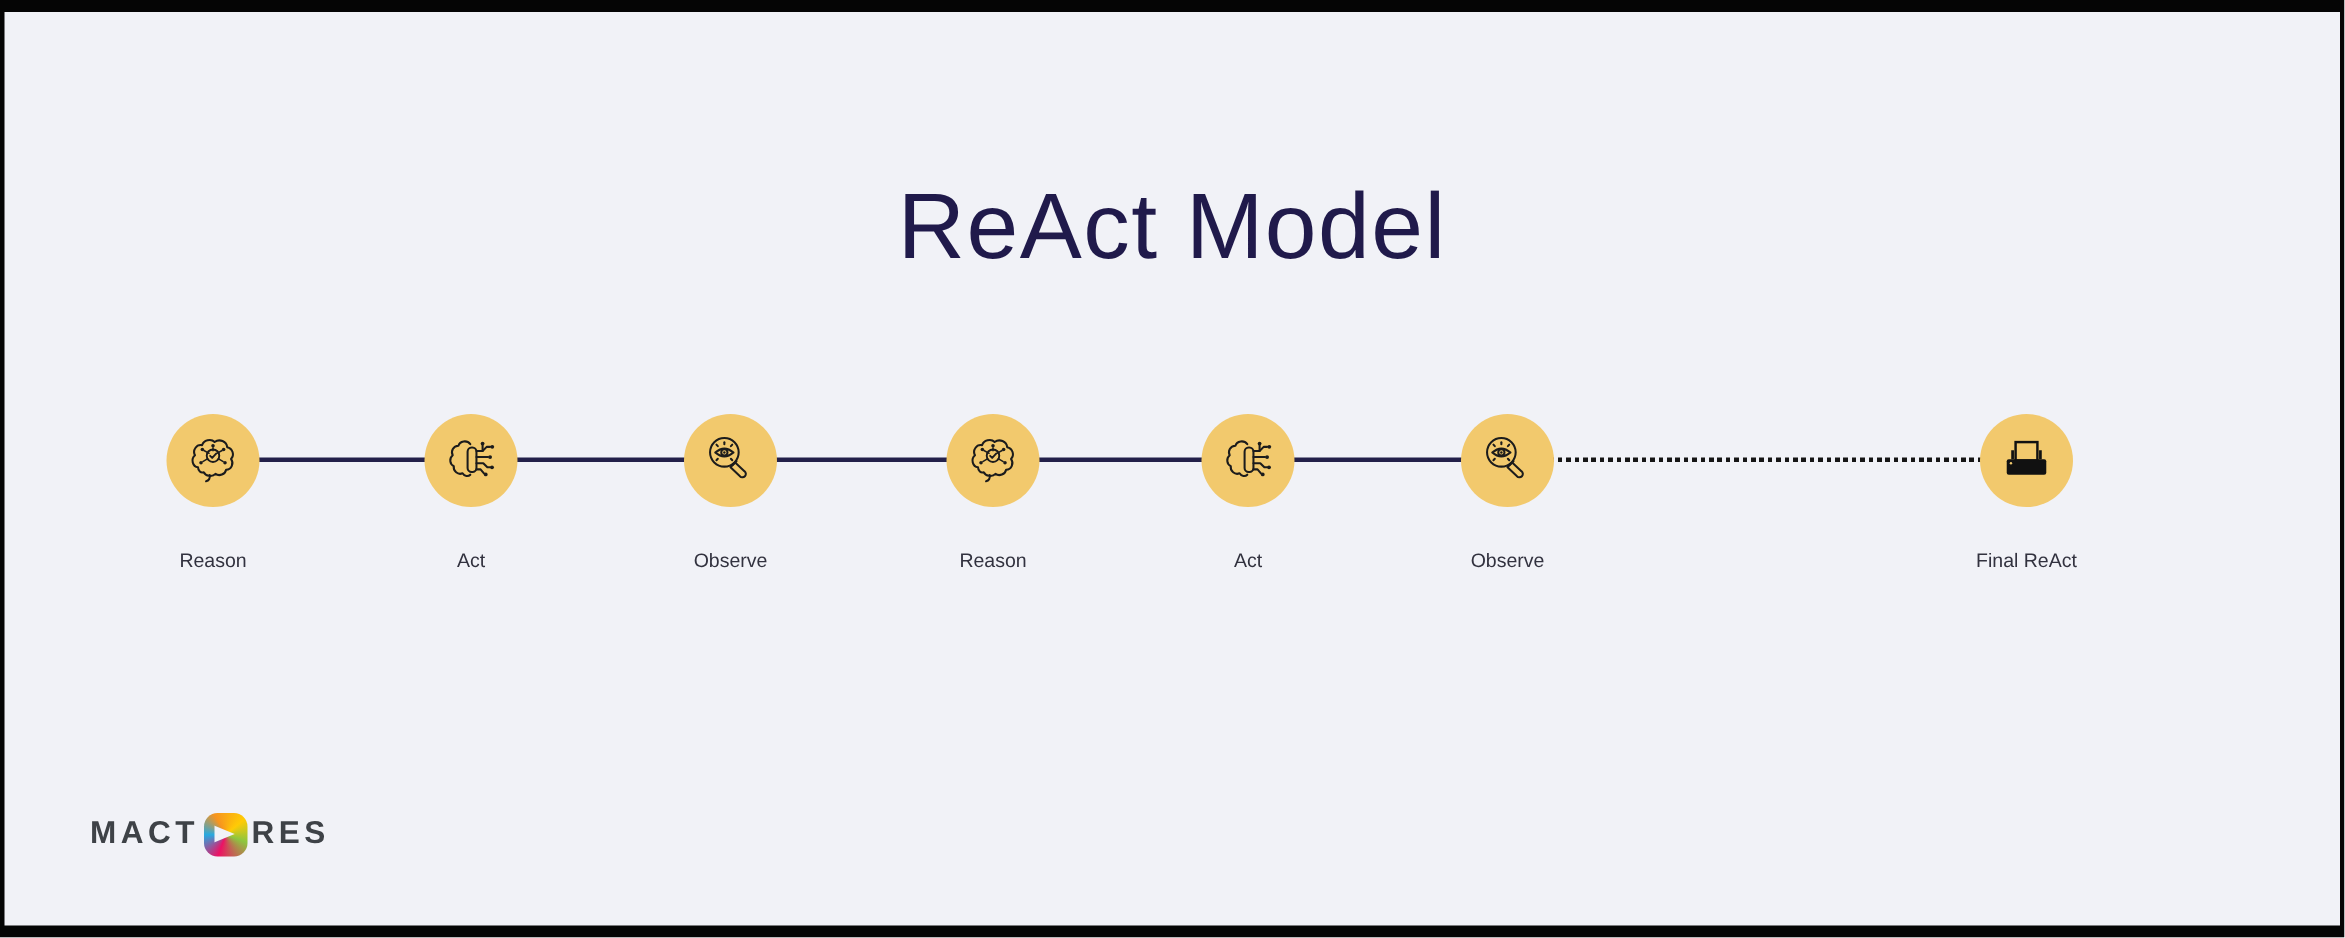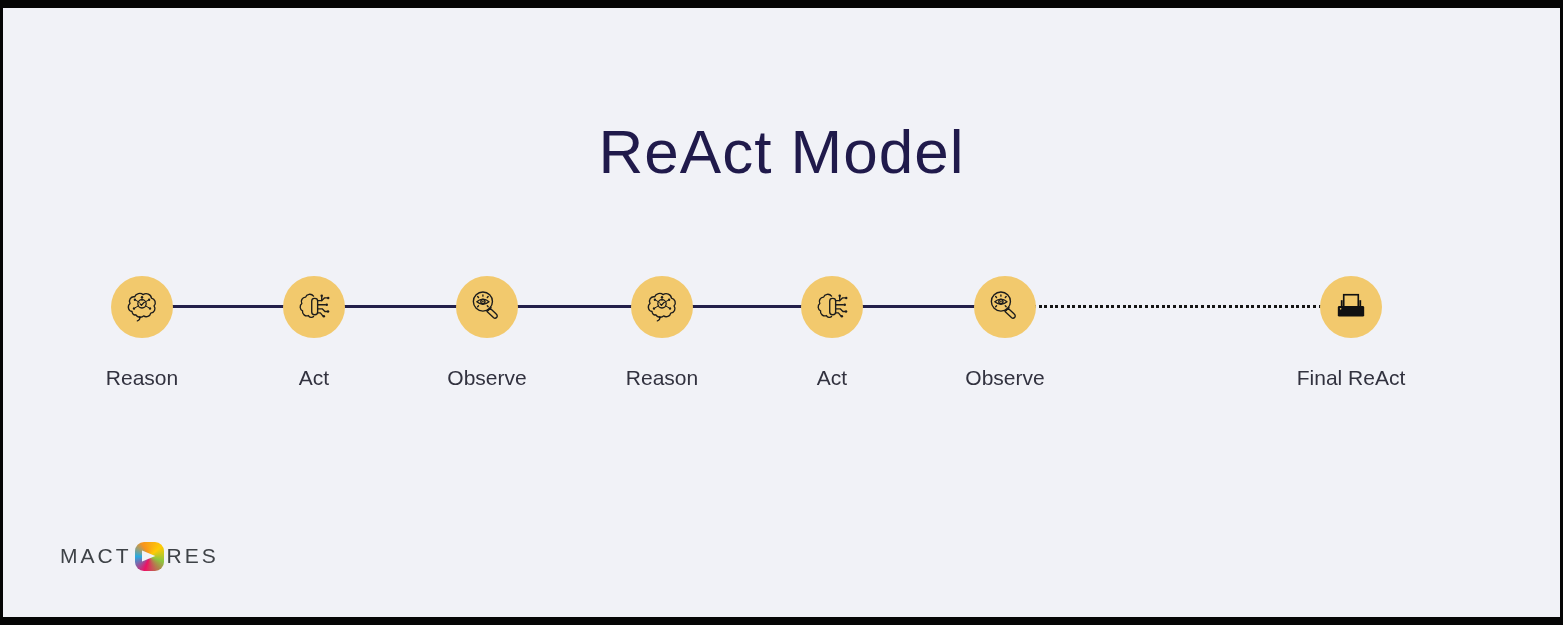--- a/index.html
+++ b/index.html
@@ -59,35 +59,35 @@
     width: 62px;
     height: 62px;
     border-radius: 50%;
     background: #f2c96d;
     display: flex;
     align-items: center;
     justify-content: center;
   }
   .step-label {
     margin-top: 28px;
-    font-size: 21px;
+    font-size: 13px;
     color: #32323f;
     white-space: nowrap;
   }
   .logo {
     position: absolute;
     left: 57px;
     top: 532px;
     display: flex;
     align-items: center;
     height: 32px;
   }
   .logo-text {
     font-size: 21px;
-    font-weight: 400;
+    font-weight: 700;
     letter-spacing: 3px;
     color: #3e4247;
   }
   .logo-o {
     position: relative;
     width: 29px;
     height: 29px;
     margin: 0 3px;
     border-radius: 9px;
     background: conic-gradient(from -30deg, #f7941e, #ffcb05 80deg, #8dc63f 140deg, #ed1164 230deg, #27aae1 300deg, #f7941e 360deg);

